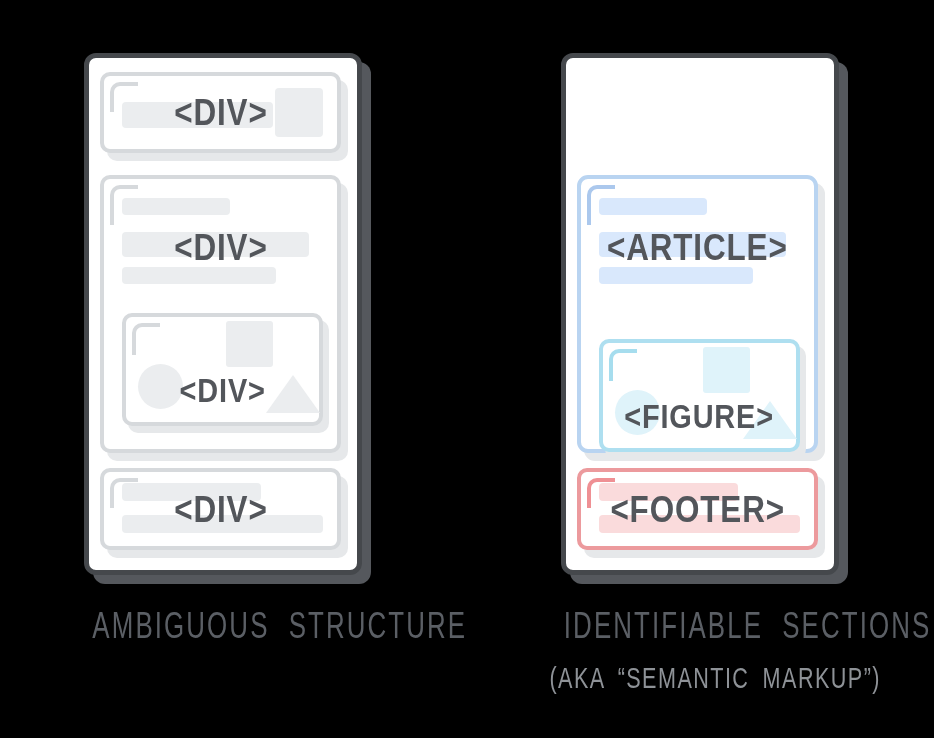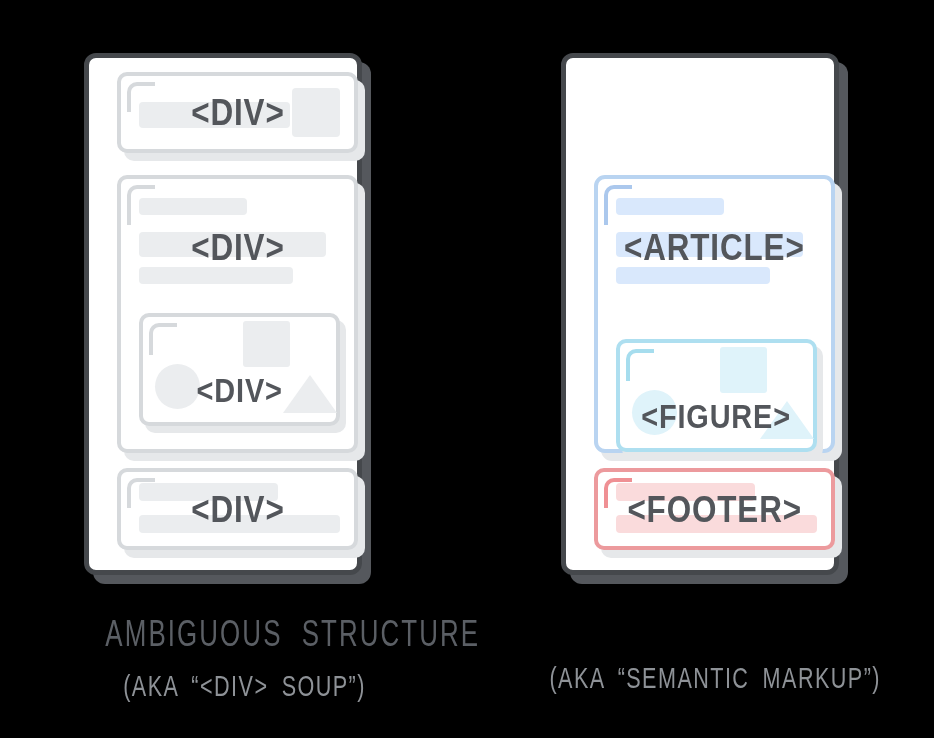--- a/index.html
+++ b/index.html
@@ -7,21 +7,21 @@
   #stage { position:relative; width:934px; height:738px; background:var(--background,#000); overflow:hidden; }
 
   
   .card { position:absolute; top:53px; width:278px; height:522px; box-sizing:border-box;
           background:var(--card_bg,#fff); border:5px solid var(--card_border,#45484c);
           border-radius:12px; box-shadow:9px 9px 0 var(--card_shadow,#55585d); }
   .card--left  { left:84px; }
   .card--right { left:561px; }
 
   
-  .ibox { position:absolute; left:28px; width:241px; box-sizing:border-box; background:#fff;
+  .ibox { position:absolute; left:11px; width:241px; box-sizing:border-box; background:#fff;
           border:4px solid var(--neutral_border,#d6d9dc); border-radius:10px;
           box-shadow:7px 8px 0 var(--inner_shadow,#e6e8ea); }
   .box-top    { top:14px;  height:81px; }
   .box-mid    { top:117px; height:278px; }
   .box-bottom { top:410px; height:82px; }
 
   .flexc { display:flex; align-items:center; justify-content:center; }
 
   .bracket { position:absolute; left:6px; top:6px; width:24px; height:26px;
              border-left:4px solid var(--neutral_border,#d6d9dc);
@@ -83,21 +83,21 @@
 
   #rbox3 { border-color:var(--footer_border,#ec9a9d); }
   #rbox3 .bracket { border-color:var(--footer_bracket,#ef9094); }
   #rbox3 .bar { background:var(--footer_fill,#fadbdc); }
 
   
   .caption-title { position:absolute; top:606px; width:440px; text-align:center;
                    font-size:37px; line-height:1.1; color:var(--title_text,#5b5f65); }
   .caption-sub   { position:absolute; top:661px; width:440px; text-align:center;
                    font-size:30px; line-height:1.1; color:var(--subtitle_text,#8e9297); }
-  .cap-left  { left:25px;margin-top:8px; }
+  .cap-left  { left:12px; }
   .cap-right { left:485px; }
   .cond  { display:inline-block; transform:scaleX(0.70); transform-origin:center;
            letter-spacing:3px; word-spacing:14px; white-space:nowrap; }
   .cond2 { display:inline-block; transform:scaleX(0.72); transform-origin:center;
            letter-spacing:2px; word-spacing:8px; white-space:nowrap; }
 </style>
 </head>
 <body>
 
 <div id="stage">
@@ -166,20 +166,20 @@
       <div class="bar bar1"></div>
       <div class="bar bar2"></div>
       <span class="tag">&lt;FOOTER&gt;</span>
     </div>
 
   </div>
 
   <div class="caption-title cap-left">
     <span class="cond">AMBIGUOUS STRUCTURE</span>
   </div>
-  <div class="caption-sub cap-left">
-    <span class="cond2">(AKA “&lt;DIV&gt; SOUP”)</span>
+  <div class="caption-title cap-right">
+    <span class="cond">IDENTIFIABLE SECTIONS</span>
   </div>
   <div class="caption-sub cap-right">
     <span class="cond2">(AKA “SEMANTIC MARKUP”)</span>
   </div>
 
 </div>
 
 </body></html>

